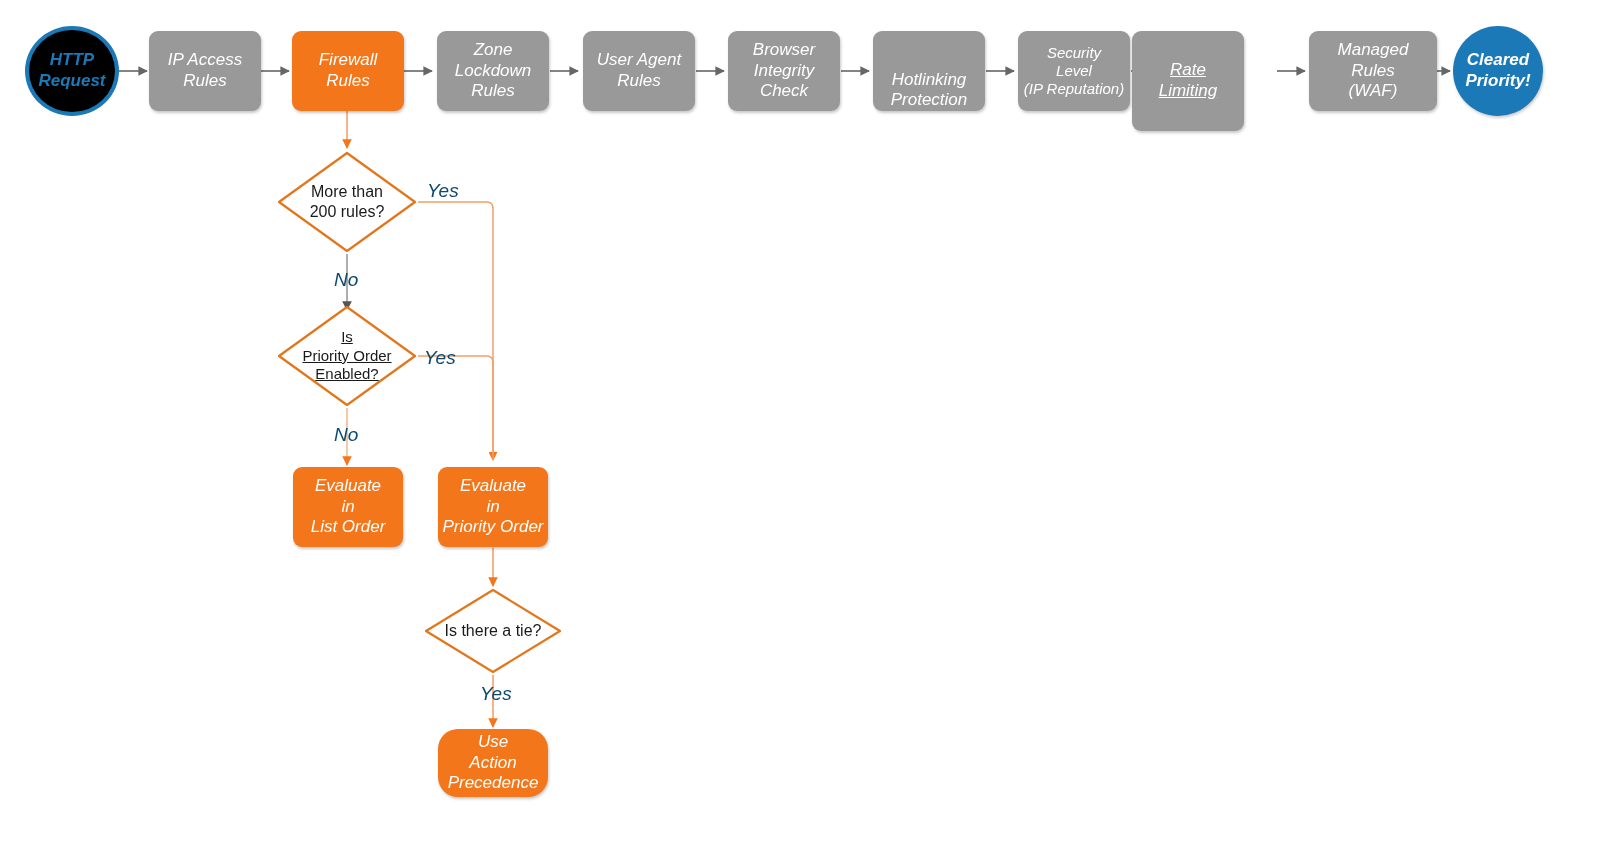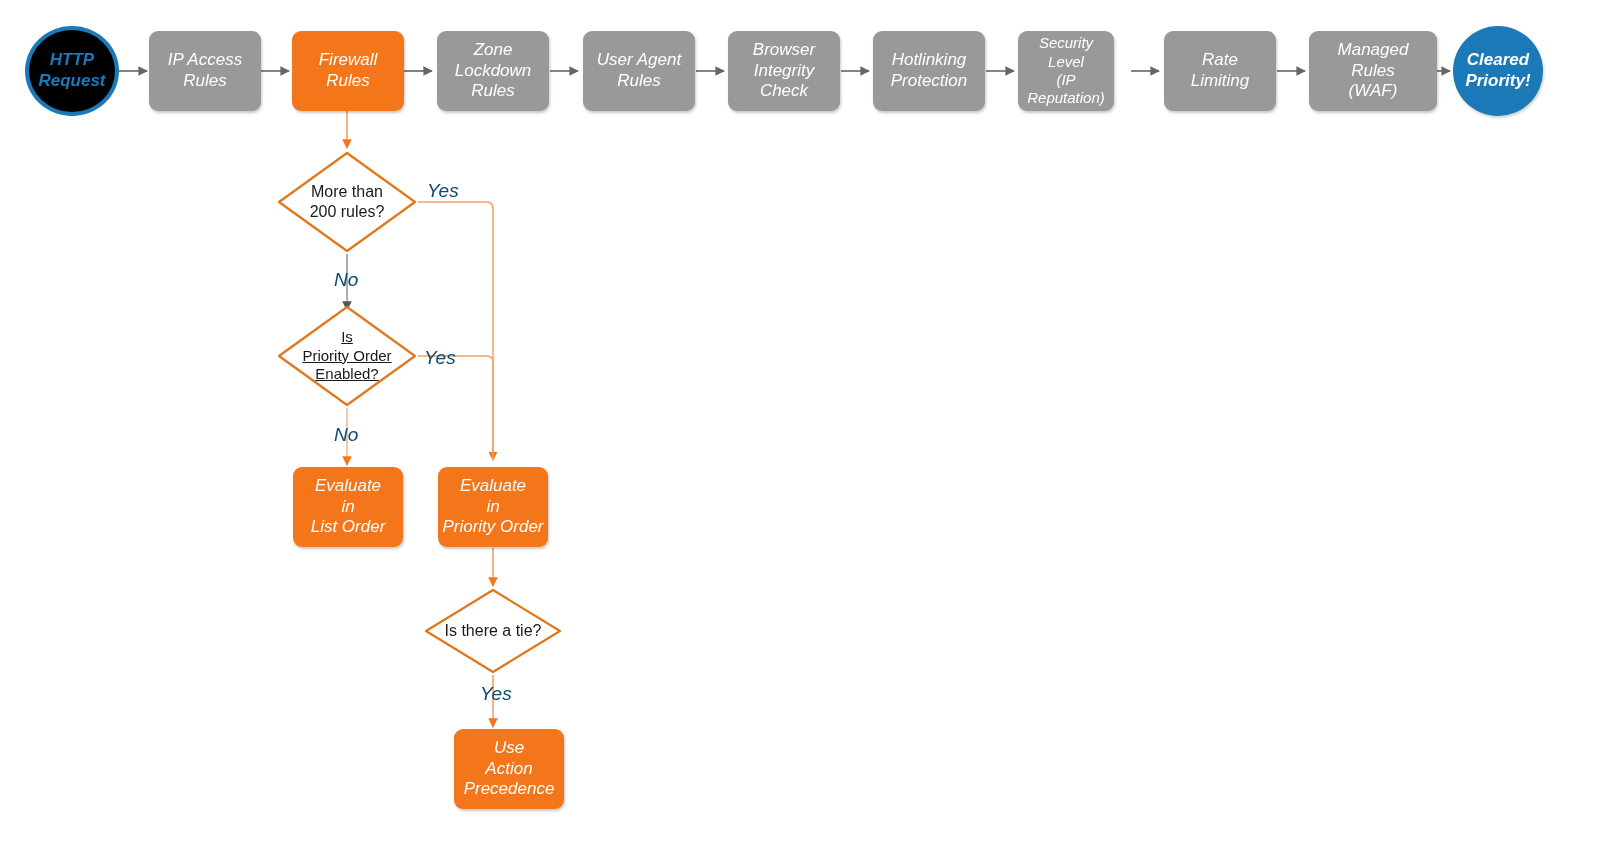--- a/index.html
+++ b/index.html
@@ -176,32 +176,32 @@
     <span>User Agent
 Rules</span>
   </div>
 
   <div class="node box gray" style="left:728px; top:31px; width:112px; height:80px;">
     <span>Browser
 Integrity
 Check</span>
   </div>
 
-  <div class="node box gray" style="left:873px; top:31px; width:112px; height:80px;">
+  <div class="node box gray" style="left:873px; top:31px; width:112px; height:80px;align-items:flex-end;">
     <span>Hotlinking
 Protection</span>
   </div>
 
-  <div class="node box gray" style="left:1018px; top:31px; width:96px; height:80px; font-size:15px;text-align:center;">
+  <div class="node box gray" style="left:1018px; top:31px; width:112px; height:80px; font-size:15px;text-align:center;">
     <span>Security
 Level
 (IP Reputation)</span>
   </div>
 
-  <div class="node box gray" style="left:1164px; top:31px; width:112px; height:80px;">
+  <div class="node box gray" style="left:1132px; top:31px; width:112px; height:100px;text-decoration:underline;">
     <span>Rate
 Limiting</span>
   </div>
 
   <div class="node box gray" style="left:1309px; top:31px; width:128px; height:80px;">
     <span>Managed
 Rules
 (WAF)</span>
   </div>
 
@@ -244,19 +244,19 @@
   </div>
 
   <div class="diamond-wrap" style="left:423px; top:587px; width:140px; height:88px;">
     <svg width="140" height="88" viewBox="0 0 140 88" xmlns="http://www.w3.org/2000/svg">
       <polygon points="70,3 137,44 70,85 3,44" fill="#ffffff" stroke="#E2761B" stroke-width="2.2" stroke-linejoin="round"></polygon>
     </svg>
     <div class="diamond-label">Is there a tie?</div>
   </div>
   <div class="edge-label" style="left:480px; top:683px;">Yes</div>
 
-  <div class="node box orange" style="left:454px; top:729px; width:110px; height:80px;">
+  <div class="node box orange" style="left:438px; top:729px; width:110px; height:68px;border-radius:20px;">
     <span>Use
 Action
 Precedence</span>
   </div>
 
 </div>
 
 </body></html>

